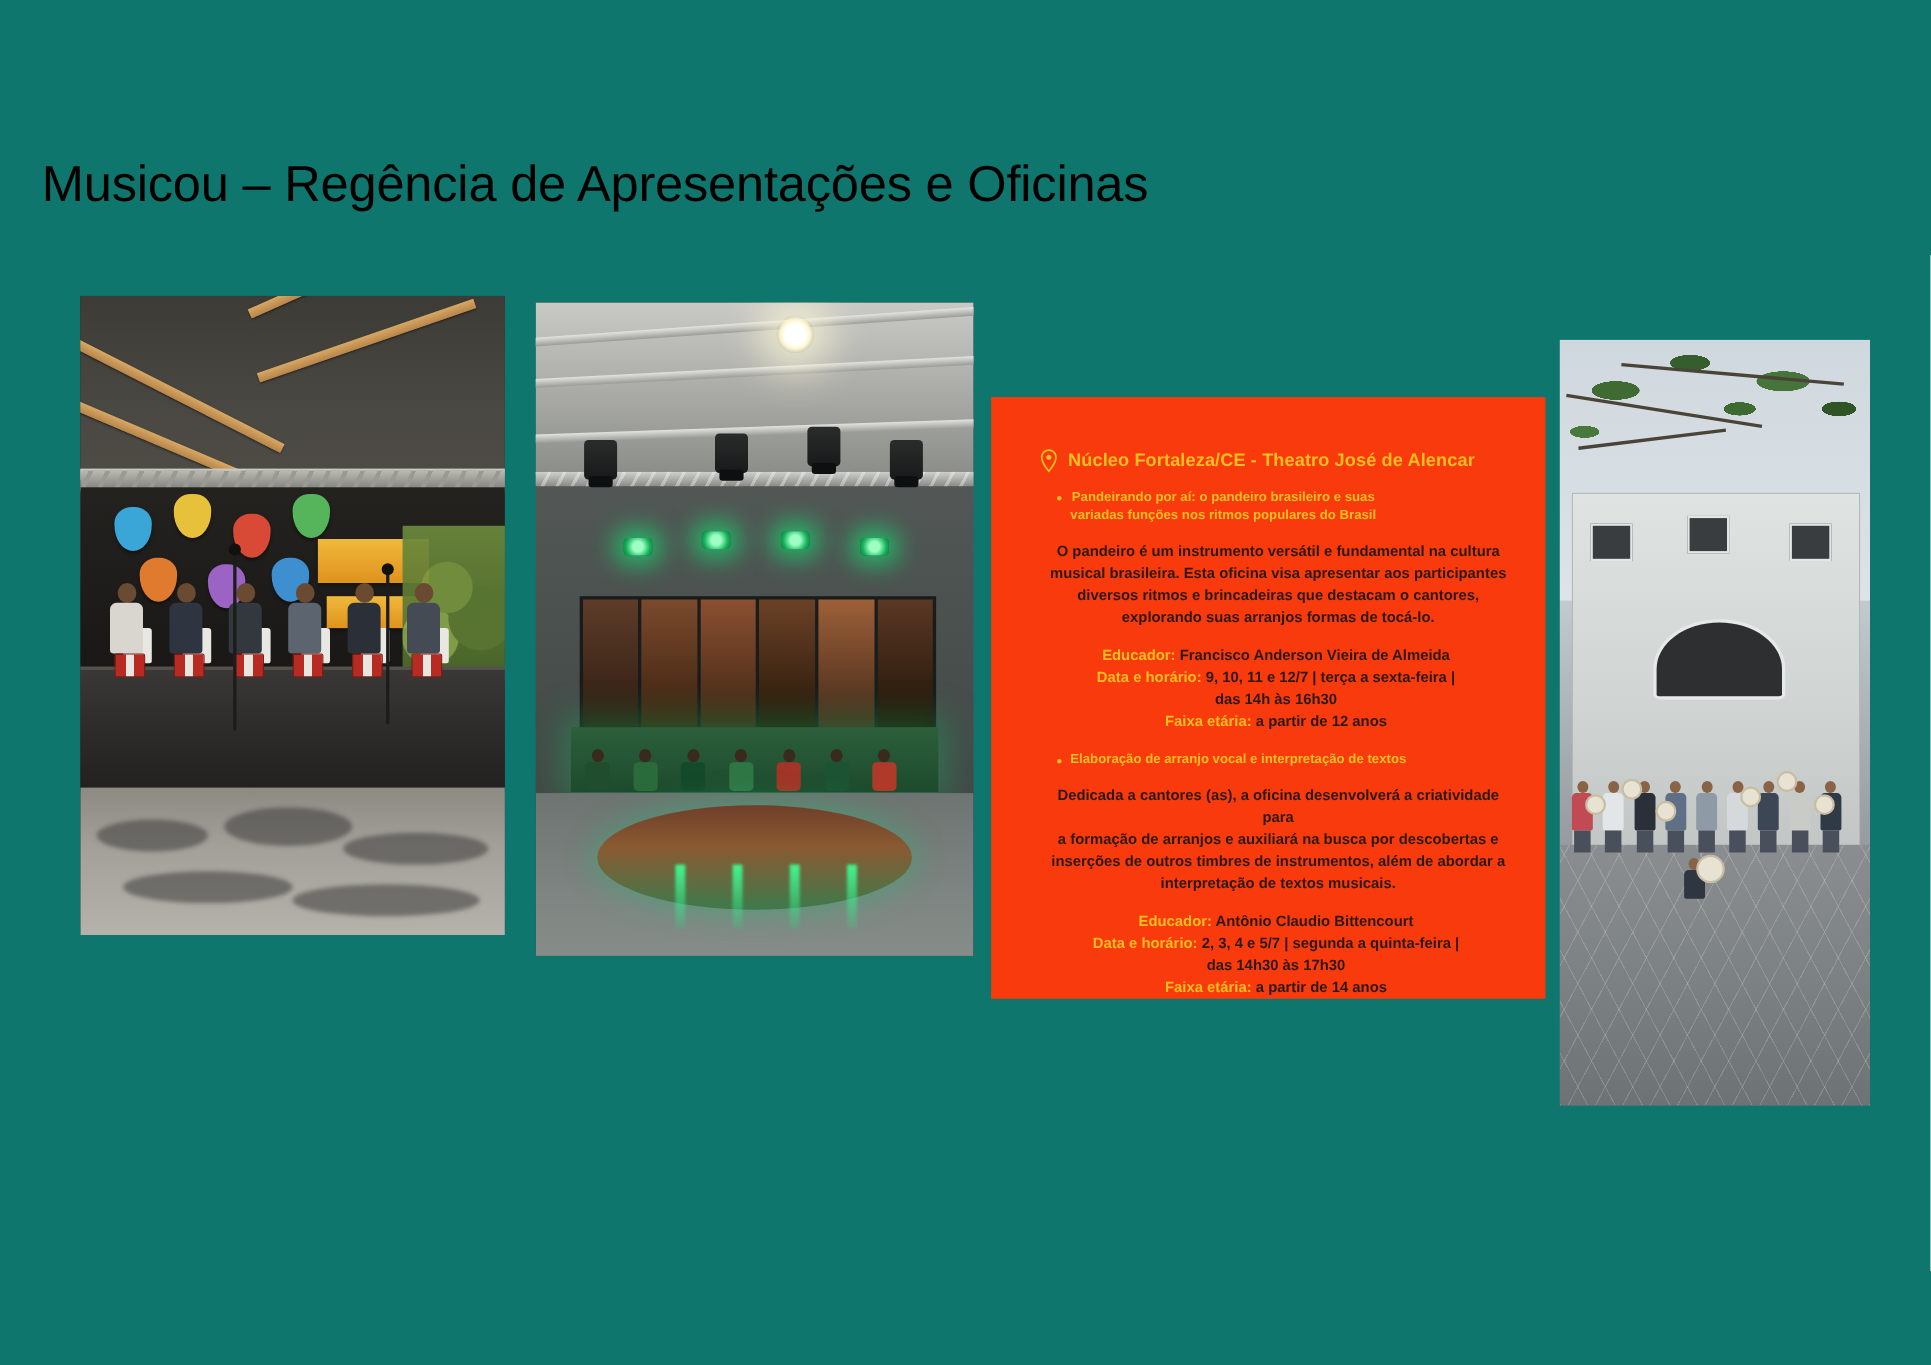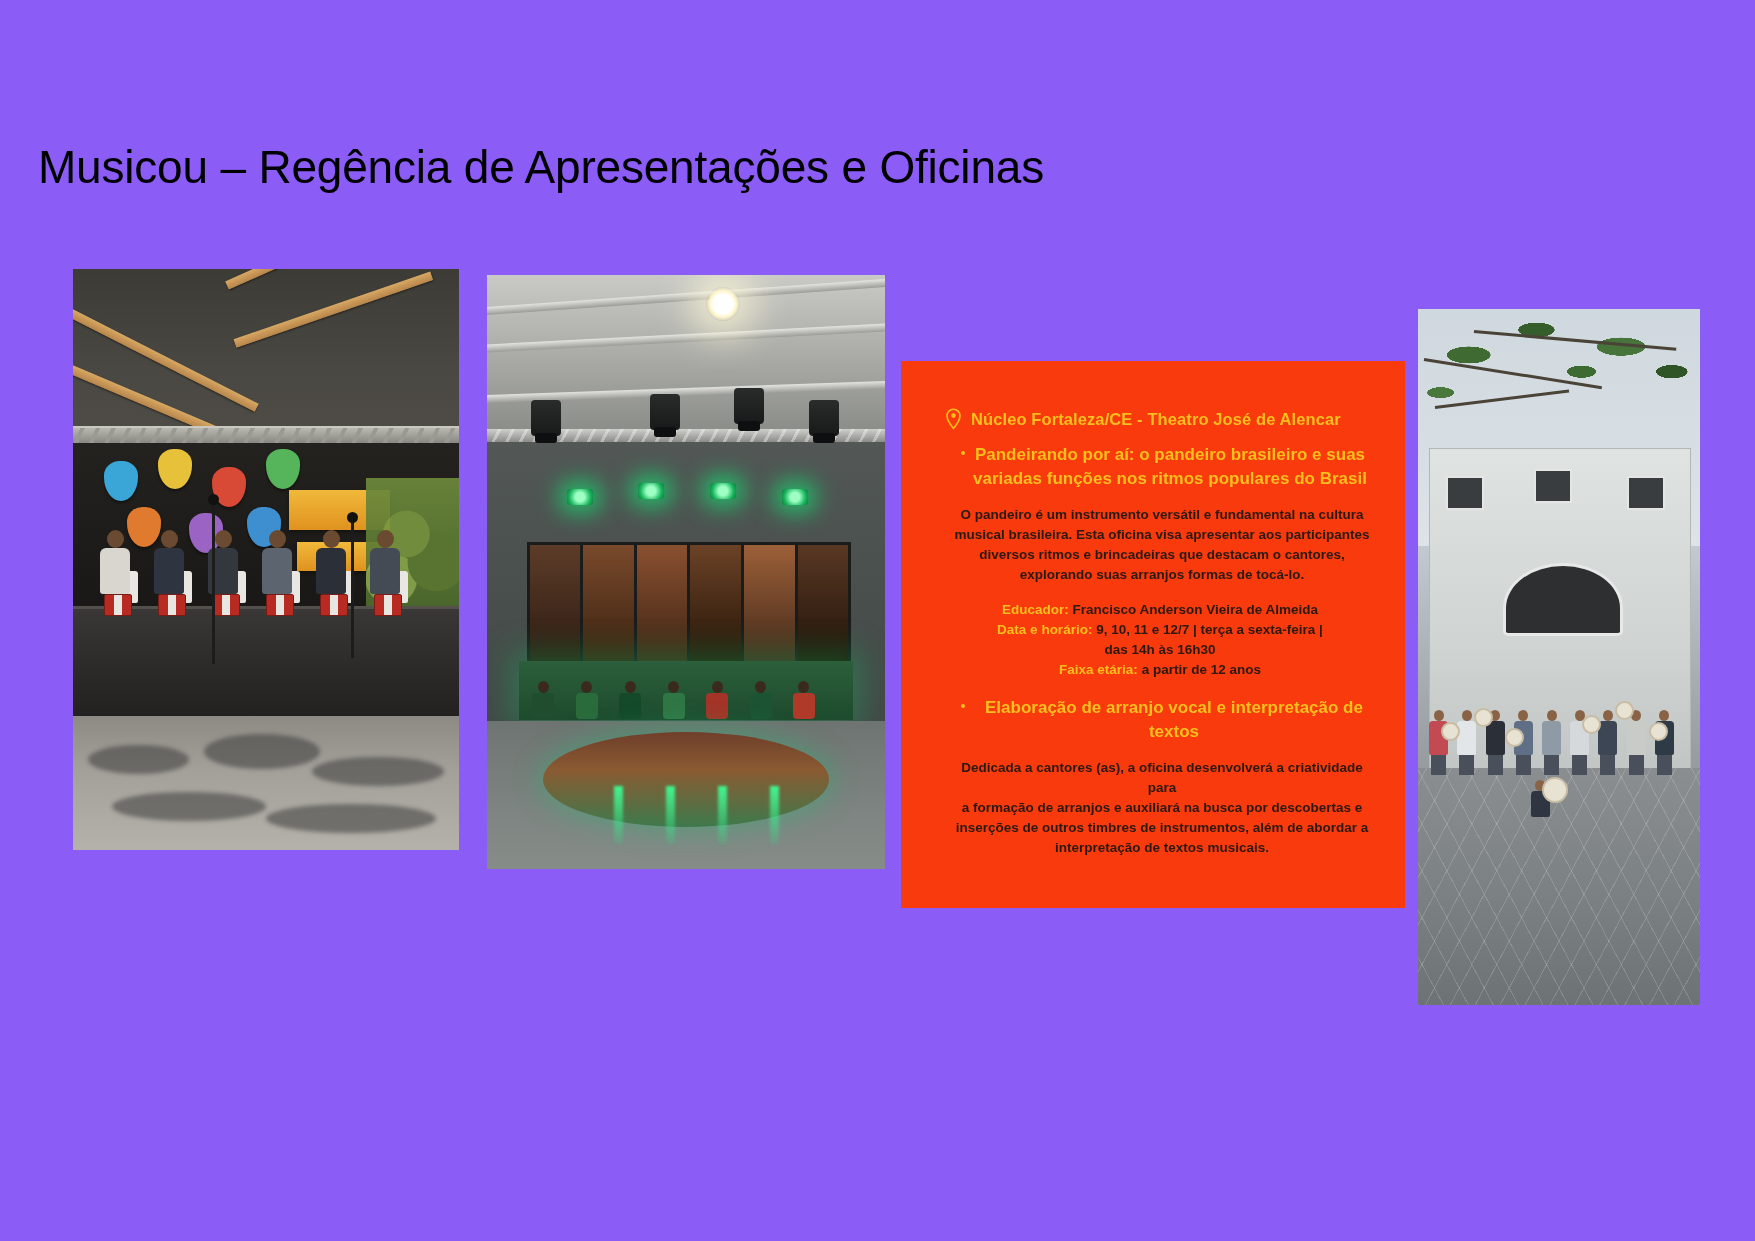--- a/index.html
+++ b/index.html
@@ -10,21 +10,21 @@
   body {
     width: 1755px;
     height: 1241px;
     position: relative;
     overflow: hidden;
     font-family: "Liberation Sans", sans-serif;
   }
   .slide {
     position: absolute;
     inset: 0;
-    background: #8b5cf6;
+    background: #0f766e;
   }
 
   
   .slide-title {
     position: absolute;
     left: 38px;
     top: 142px;
     font-size: 46px;
     line-height: 1.12;
     color: #000000;
@@ -245,21 +245,21 @@
   }
   .poster-bullet {
     display: flex; gap: 8px; align-items: flex-start;
     margin: 0 0 14px 16px;
   }
   .poster-bullet .dot {
     width: 4px; height: 4px; border-radius: 50%;
     background: #fbbf1e; margin-top: 8px; flex: 0 0 auto;
   }
   .poster-bullet .btext {
-    font-size: 17px; font-weight: bold; color: #fbbf1e; line-height: 1.42;
+    font-size: 12px; font-weight: bold; color: #fbbf1e; line-height: 1.42;
   }
   .poster-para {
     font-size: 13.5px; font-weight: bold; line-height: 1.48;
     color: #2b1a14; margin: 0 0 15px 4px;
   }
   .poster-meta {
     font-size: 13.5px; font-weight: bold; line-height: 1.48;
     color: #2b1a14; margin: 0 0 16px 0;
   }
   .poster-meta .k { color: #fbbf1e; }
@@ -508,20 +508,29 @@
         </span>
       </div>
 
       <p class="poster-para">
         <span>Dedicada a cantores (as), a oficina desenvolverá a criatividade para</span><br>
         <span>a formação de arranjos e auxiliará na busca por descobertas e</span><br>
         <span>inserções de outros timbres de instrumentos, além de abordar a</span><br>
         <span>interpretação de textos musicais.</span>
       </p>
 
+      <p class="poster-meta">
+        <span class="k">Educador:</span>
+        <span>Antônio Claudio Bittencourt</span><br>
+        <span class="k">Data e horário:</span>
+        <span>2, 3, 4 e 5/7 | segunda a quinta-feira |</span><br>
+        <span>das 14h30 às 17h30</span><br>
+        <span class="k">Faixa etária:</span>
+        <span>a partir de 14 anos</span>
+      </p>
 
     </div>
   </div>
 
   <div class="photo" id="photo-group-outside">
     <div class="p4-sky"></div>
     <div class="p4-building">
       <div class="p4-window-arch"></div>
       <div class="p4-window-sq" style="left:6%;top:8%;"></div>
       <div class="p4-window-sq" style="left:40%;top:6%;"></div>

